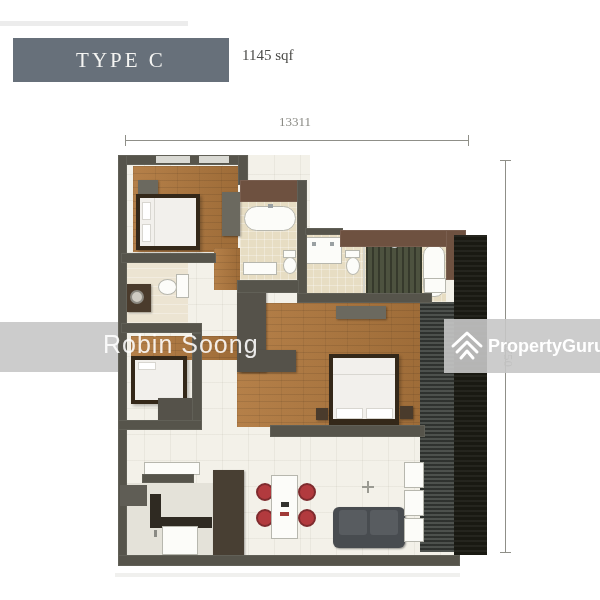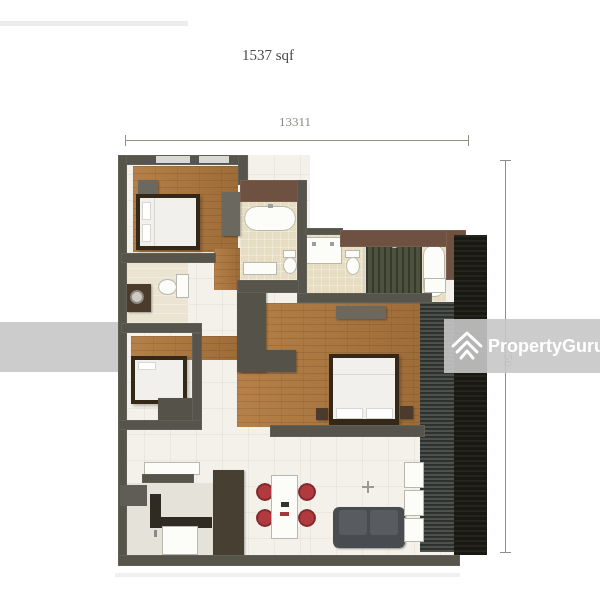--- a/index.html
+++ b/index.html
@@ -59,21 +59,24 @@
   .pg-text{font-family:"Liberation Sans", sans-serif;font-size:18px;font-weight:bold;
            color:#ffffff;white-space:nowrap;}
   .rot90{transform:rotate(90deg);}
 </style>
 </head>
 <body>
 
 <div class="stage">
 
   <i class="r topbar" style="left:0;top:21;left:0px;top:21px;width:188px;height:5px;"></i>
-  <div class="r area" style="left:242px;top:47px;">1537 sqf</div>
+  <div class="r typec" style="left:13px;top:38px;width:216px;height:44px;">
+    <span>TYPE C</span>
+  </div>
+  <div class="r area" style="left:242px;top:47px;">1145 sqf</div>
 
   <i class="r dim" style="left:125px;top:140px;width:343px;height:1px;"></i>
   <i class="r dim" style="left:125px;top:135px;width:1px;height:11px;"></i>
   <i class="r dim" style="left:468px;top:135px;width:1px;height:11px;"></i>
   <div class="r dimlabel" style="left:240px;top:114px;width:110px;">13311</div>
 
   <i class="r dim" style="left:505px;top:160px;width:1px;height:392px;"></i>
   <i class="r dim" style="left:500px;top:160px;width:11px;height:1px;"></i>
   <i class="r dim" style="left:500px;top:552px;width:11px;height:1px;"></i>
   <div class="r dimlabel rot90" style="left:489px;top:347px;width:40px;height:14px;">9750</div>
@@ -181,20 +184,21 @@
   <i class="r wall" style="left:297px;top:293px;width:135px;height:10px;"></i>
   <i class="r wall" style="left:270px;top:425px;width:155px;height:12px;"></i>
   <i class="r wall" style="left:118px;top:555px;width:342px;height:11px;"></i>
   <i class="r blackwall" style="left:454px;top:235px;width:33px;height:320px;"></i>
   <i class="r wall" style="left:142px;top:474px;width:52px;height:9px;"></i>
   <i class="r walldark" style="left:120px;top:485px;width:27px;height:21px;"></i>
 
   <i class="r" style="left:115px;top:573px;width:345px;height:4px;background:#f0f0ee;"></i>
 
   <i class="r wm-strip" style="left:0;top:322px;width:118px;height:50px;"></i>
+  <div class="r wm-name" style="left:103px;top:330px;">Robin Soong</div>
   <div class="r pg-box" style="left:444px;top:319px;width:156px;height:54px;">
     <svg class="r" style="left:6px;top:10px;" width="34" height="34" viewBox="0 0 34 34">
       <polyline points="3,17 17,4 31,17" fill="none" stroke="#ffffff" stroke-width="3" stroke-linecap="round" stroke-linejoin="round"></polyline>
       <polyline points="7,23 17,13 27,23" fill="none" stroke="#ffffff" stroke-width="3" stroke-linecap="round" stroke-linejoin="round"></polyline>
       <polyline points="11,29 17,22 23,29" fill="none" stroke="#ffffff" stroke-width="3" stroke-linecap="round" stroke-linejoin="round"></polyline>
     </svg>
     <div class="r pg-text" style="left:44px;top:17px;">PropertyGuru</div>
   </div>
 
 </div>

